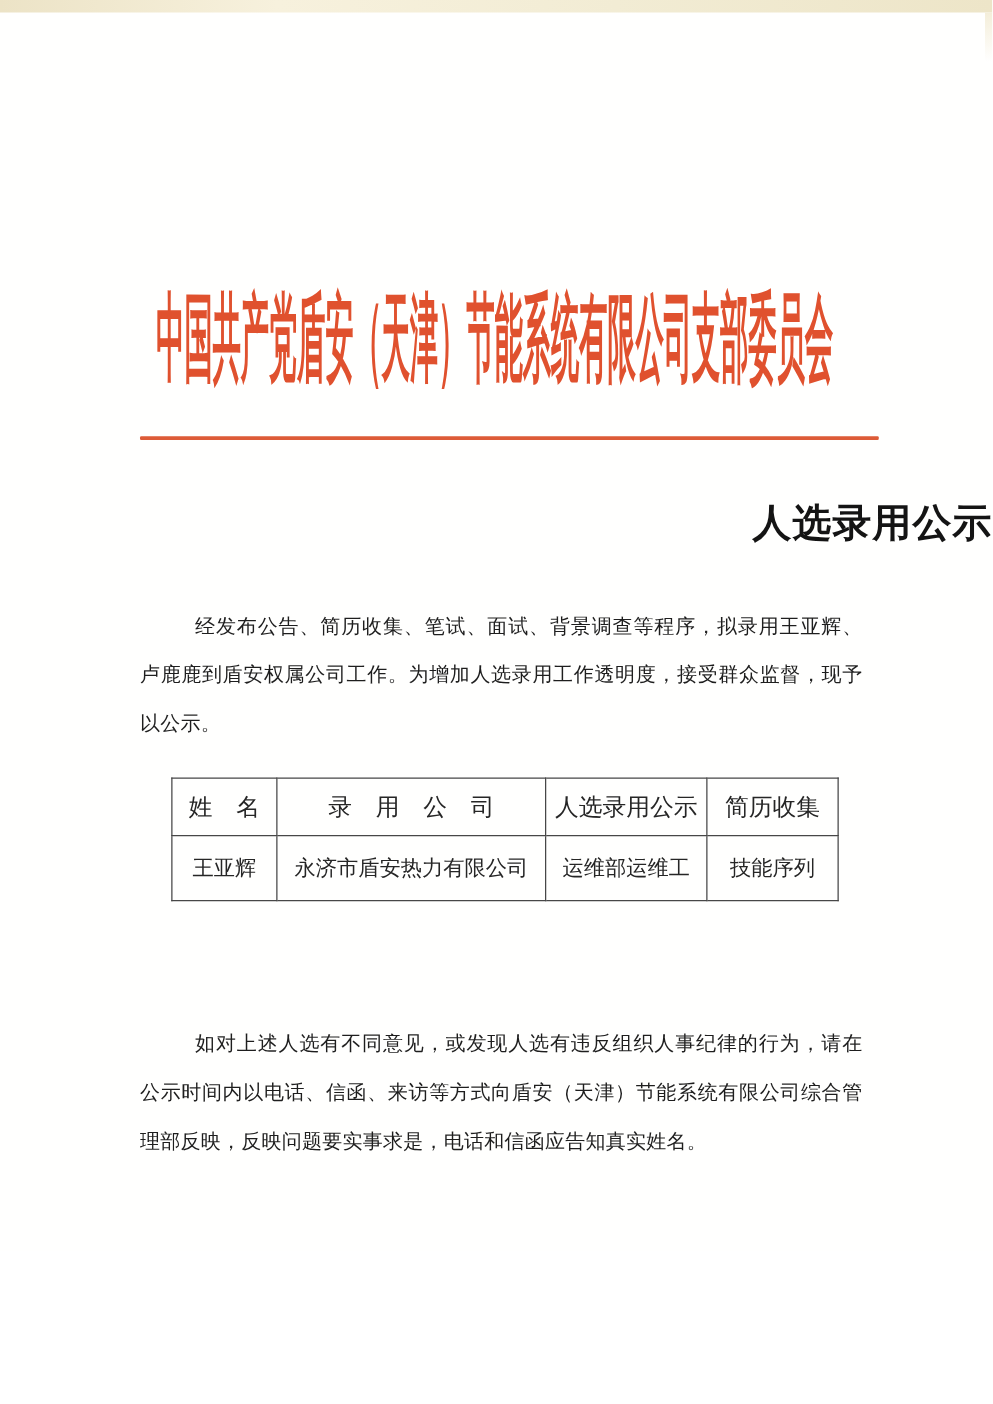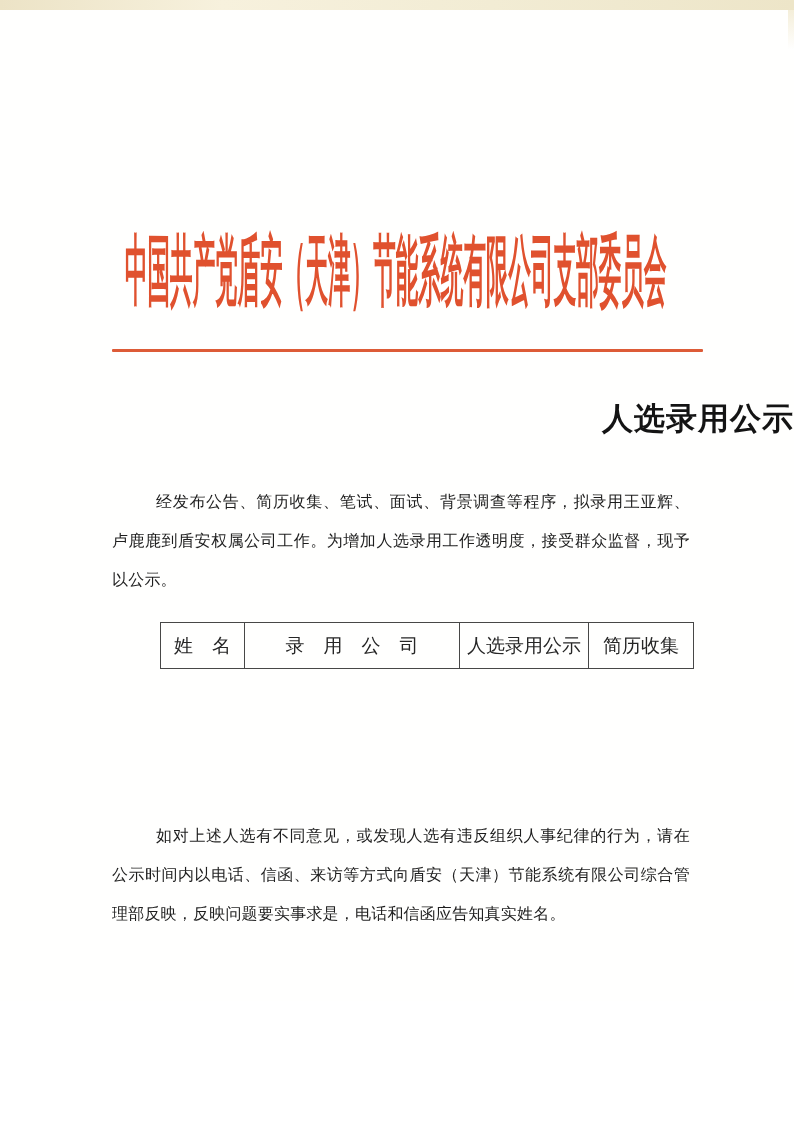--- a/index.html
+++ b/index.html
@@ -35,21 +35,20 @@
     position:absolute;left:112px;width:578px;margin:0;
     font-size:16px;line-height:39px;letter-spacing:0.2px;
     text-align:justify;text-indent:44px;color:#1e1e1e;
   }
   .para-intro{top:482px;}
   .para-feedback{top:816px;}
   .roster-table{
     position:absolute;left:137px;top:622px;width:533px;
     border-collapse:collapse;table-layout:fixed;
     color:#262626;
-    margin-left:23px;
   }
   .roster-table th,.roster-table td{
     border:1px solid #474747;text-align:center;vertical-align:middle;
     font-weight:normal;padding:0;overflow:hidden;white-space:nowrap;
   }
   .roster-table thead tr{height:46px;}
   .roster-table thead th{font-size:19px;}
   .row-1{height:52px;}
   .row-2{height:49px;}
   .roster-table td{font-size:17px;}
@@ -84,20 +83,26 @@
     </colgroup>
     <thead>
       <tr>
         <th>姓　名</th>
         <th>录　用　公　司</th>
         <th>人选录用公示</th>
         <th>简历收集</th>
       </tr>
     </thead>
     <tbody>
+      <tr class="row-1">
+        <td>王亚辉</td>
+        <td>永济市盾安热力有限公司</td>
+        <td>运维部运维工</td>
+        <td>技能序列</td>
+      </tr>
     </tbody>
   </table>
 
   <p class="body-para para-feedback">如对上述人选有不同意见，或发现人选有违反组织人事纪律的行为，请在公示时间内以电话、信函、来访等方式向盾安（天津）节能系统有限公司综合管理部反映，反映问题要实事求是，电话和信函应告知真实姓名。</p>
 
   <div class="page-number">— 1 —</div>
 
 </div>
 
 </body></html>

